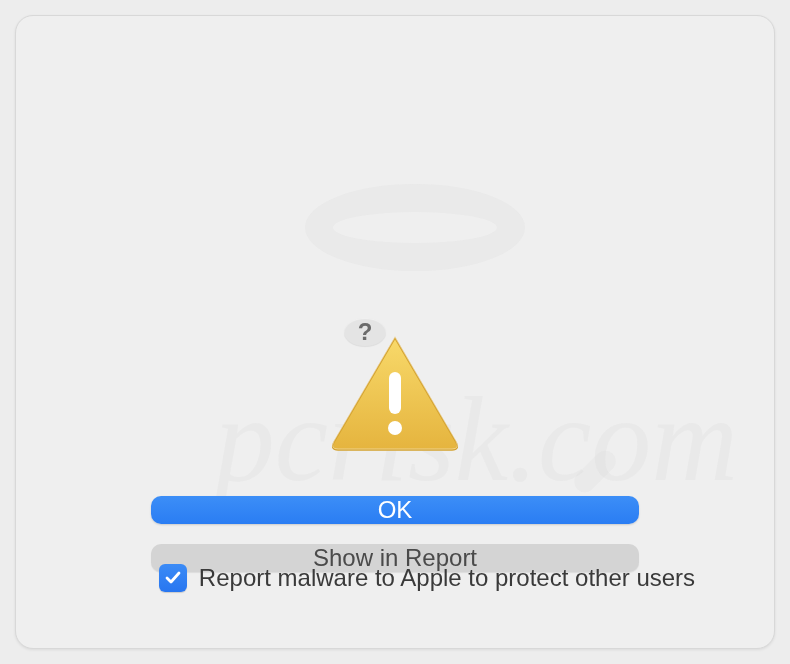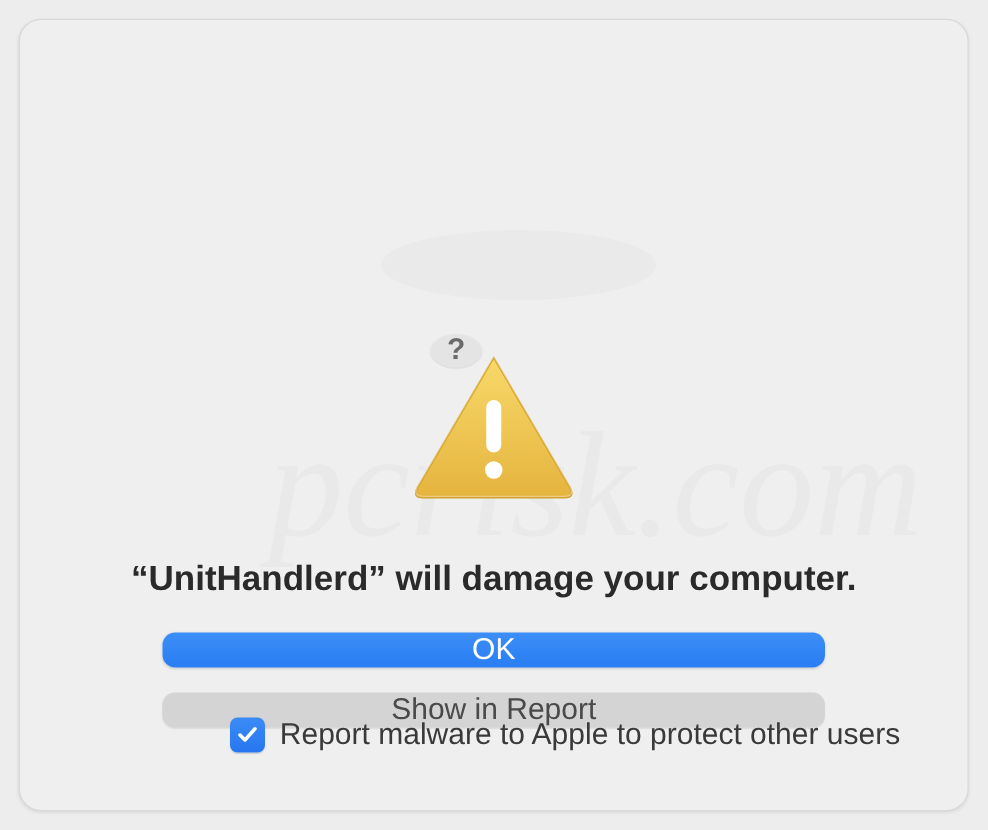--- a/index.html
+++ b/index.html
@@ -76,21 +76,21 @@
     
     .subtitle {
       font-size: 24px;
       font-weight: 400;
       color: #a7a7a7;
       text-align: center;
       margin-bottom: 36px;
     }
     
     .button {
-      width: 530px;
+      width: 488px;
       height: 58px;
       border-radius: 10px;
       font-size: 24px;
       font-weight: 400;
       display: flex;
       align-items: center;
       justify-content: center;
       cursor: pointer;
       border: none;
       margin-bottom: 20px;
@@ -104,21 +104,21 @@
     
     .button-secondary {
       background: #d4d4d4;
       color: #4a4a4a;
       box-shadow: 0 1px 1px rgba(0,0,0,0.08);
     }
     
     .checkbox-row {
       position: absolute;
       bottom: 28px;
-      left: 57px;
+      left: 32px;
       display: flex;
       align-items: center;
       gap: 12px;
     }
     
     .checkbox {
       width: 28px;
       height: 28px;
       border-radius: 6px;
       background: linear-gradient(to bottom, #3b8bf6 0%, #2876f0 100%);
@@ -206,21 +206,20 @@
           <stop offset="100%" stop-color="#e5b43e"></stop>
         </linearGradient>
       </defs>
       <path d="M 69 8 L 130 112 Q 134 120 126 120 L 12 120 Q 4 120 8 112 Z" fill="url(#triGrad)" stroke="#d4a22f" stroke-width="1.5"></path>
       <path d="M 69 8 L 130 112 Q 134 120 126 120 L 12 120 Q 4 120 8 112 Z" fill="none" stroke="rgba(255,255,255,0.4)" stroke-width="1" transform="translate(0,-1)"></path>
       <rect x="63" y="42" width="12" height="42" rx="6" fill="#ffffff"></rect>
       <circle cx="69" cy="98" r="7" fill="#ffffff"></circle>
     </svg>
   </div>
 
-  <div class="title">“UnitHandlerd” will damage your computer.</div>
 
 
   <button class="button button-primary">OK</button>
 
   <button class="button button-secondary">Show in Report</button>
 
   <div class="checkbox-row">
     <div class="checkbox">
       <svg viewBox="0 0 20 20">
         <path d="M 4 10 L 8 14 L 16 5" stroke="#ffffff" stroke-width="2.8" fill="none" stroke-linecap="round" stroke-linejoin="round"></path>

